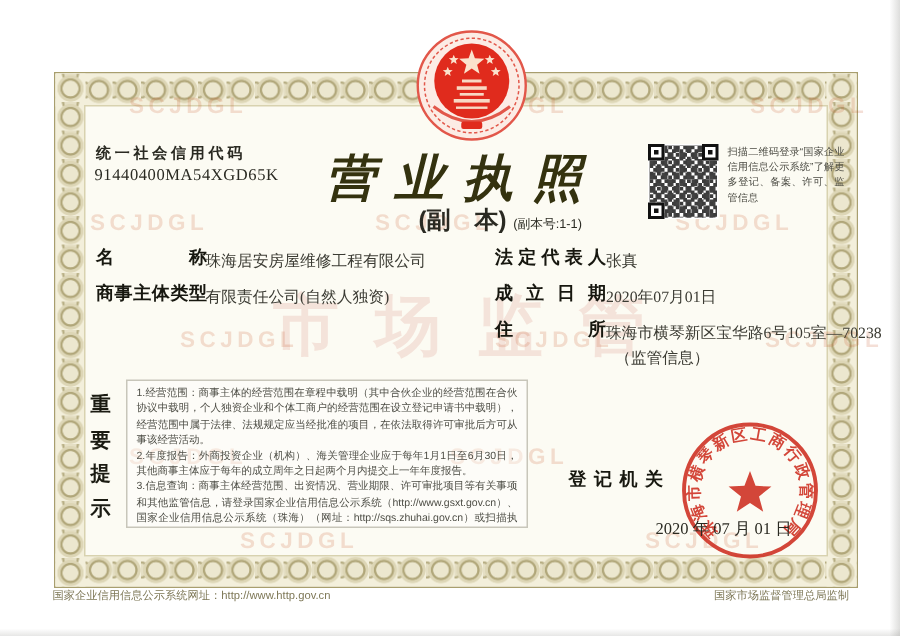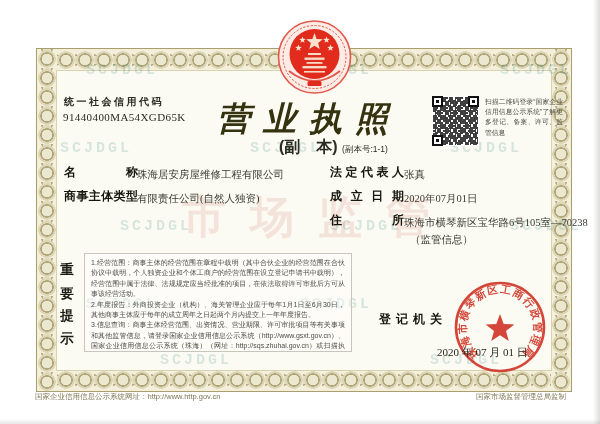--- a/index.html
+++ b/index.html
@@ -29,21 +29,21 @@
       radial-gradient(circle at 10px 0px, #e5dfc4 0 4px, #b6ad82 4.5px 5.5px, rgba(243,239,219,0) 6px);
     background-size:20px 19px;
   }
   .s-top{left:0;top:0;right:0;height:22px;}
   .s-bottom{left:0;bottom:0;right:0;height:22px;}
   .s-left{left:0;top:0;bottom:0;width:20px;}
   .s-right{right:0;top:0;bottom:0;width:20px;}
   .cert-inner{position:absolute;left:19px;top:21px;right:19px;bottom:20px;background:#fcfbf3;border:1px solid #d8d2af;}
 
   
-  .wm{color:#0f766e;opacity:.16;font-weight:bold;font-size:15px;letter-spacing:3px;pointer-events:none;font-family:Liberation Mono, monospace;}
+  .wm{color:#c2410c;opacity:.16;font-weight:bold;font-size:15px;letter-spacing:3px;pointer-events:none;}
   .wm-red{color:rgba(186,55,40,.12);font-weight:bold;font-size:44px;letter-spacing:24px;pointer-events:none;white-space:nowrap;}
 
   
   .credit-label{left:64px;top:95px;font-size:10px;font-weight:bold;letter-spacing:2.5px;color:#2a2a22;}
   .credit-value{left:63px;top:111px;font-size:11px;font-family:"Liberation Serif","DejaVu Serif",serif;letter-spacing:.4px;color:#2a2a22;}
   .title{left:214px;top:97px;width:190px;text-align:center;font-size:33px;font-weight:bold;letter-spacing:13px;color:#34320f;white-space:nowrap;font-style:italic;}
   .subtitle-row{left:279px;top:137px;white-space:nowrap;color:#2a2a22;}
   .subtitle-copy{font-size:16px;font-weight:bold;}
   .subtitle-no{font-size:8.5px;}
 

